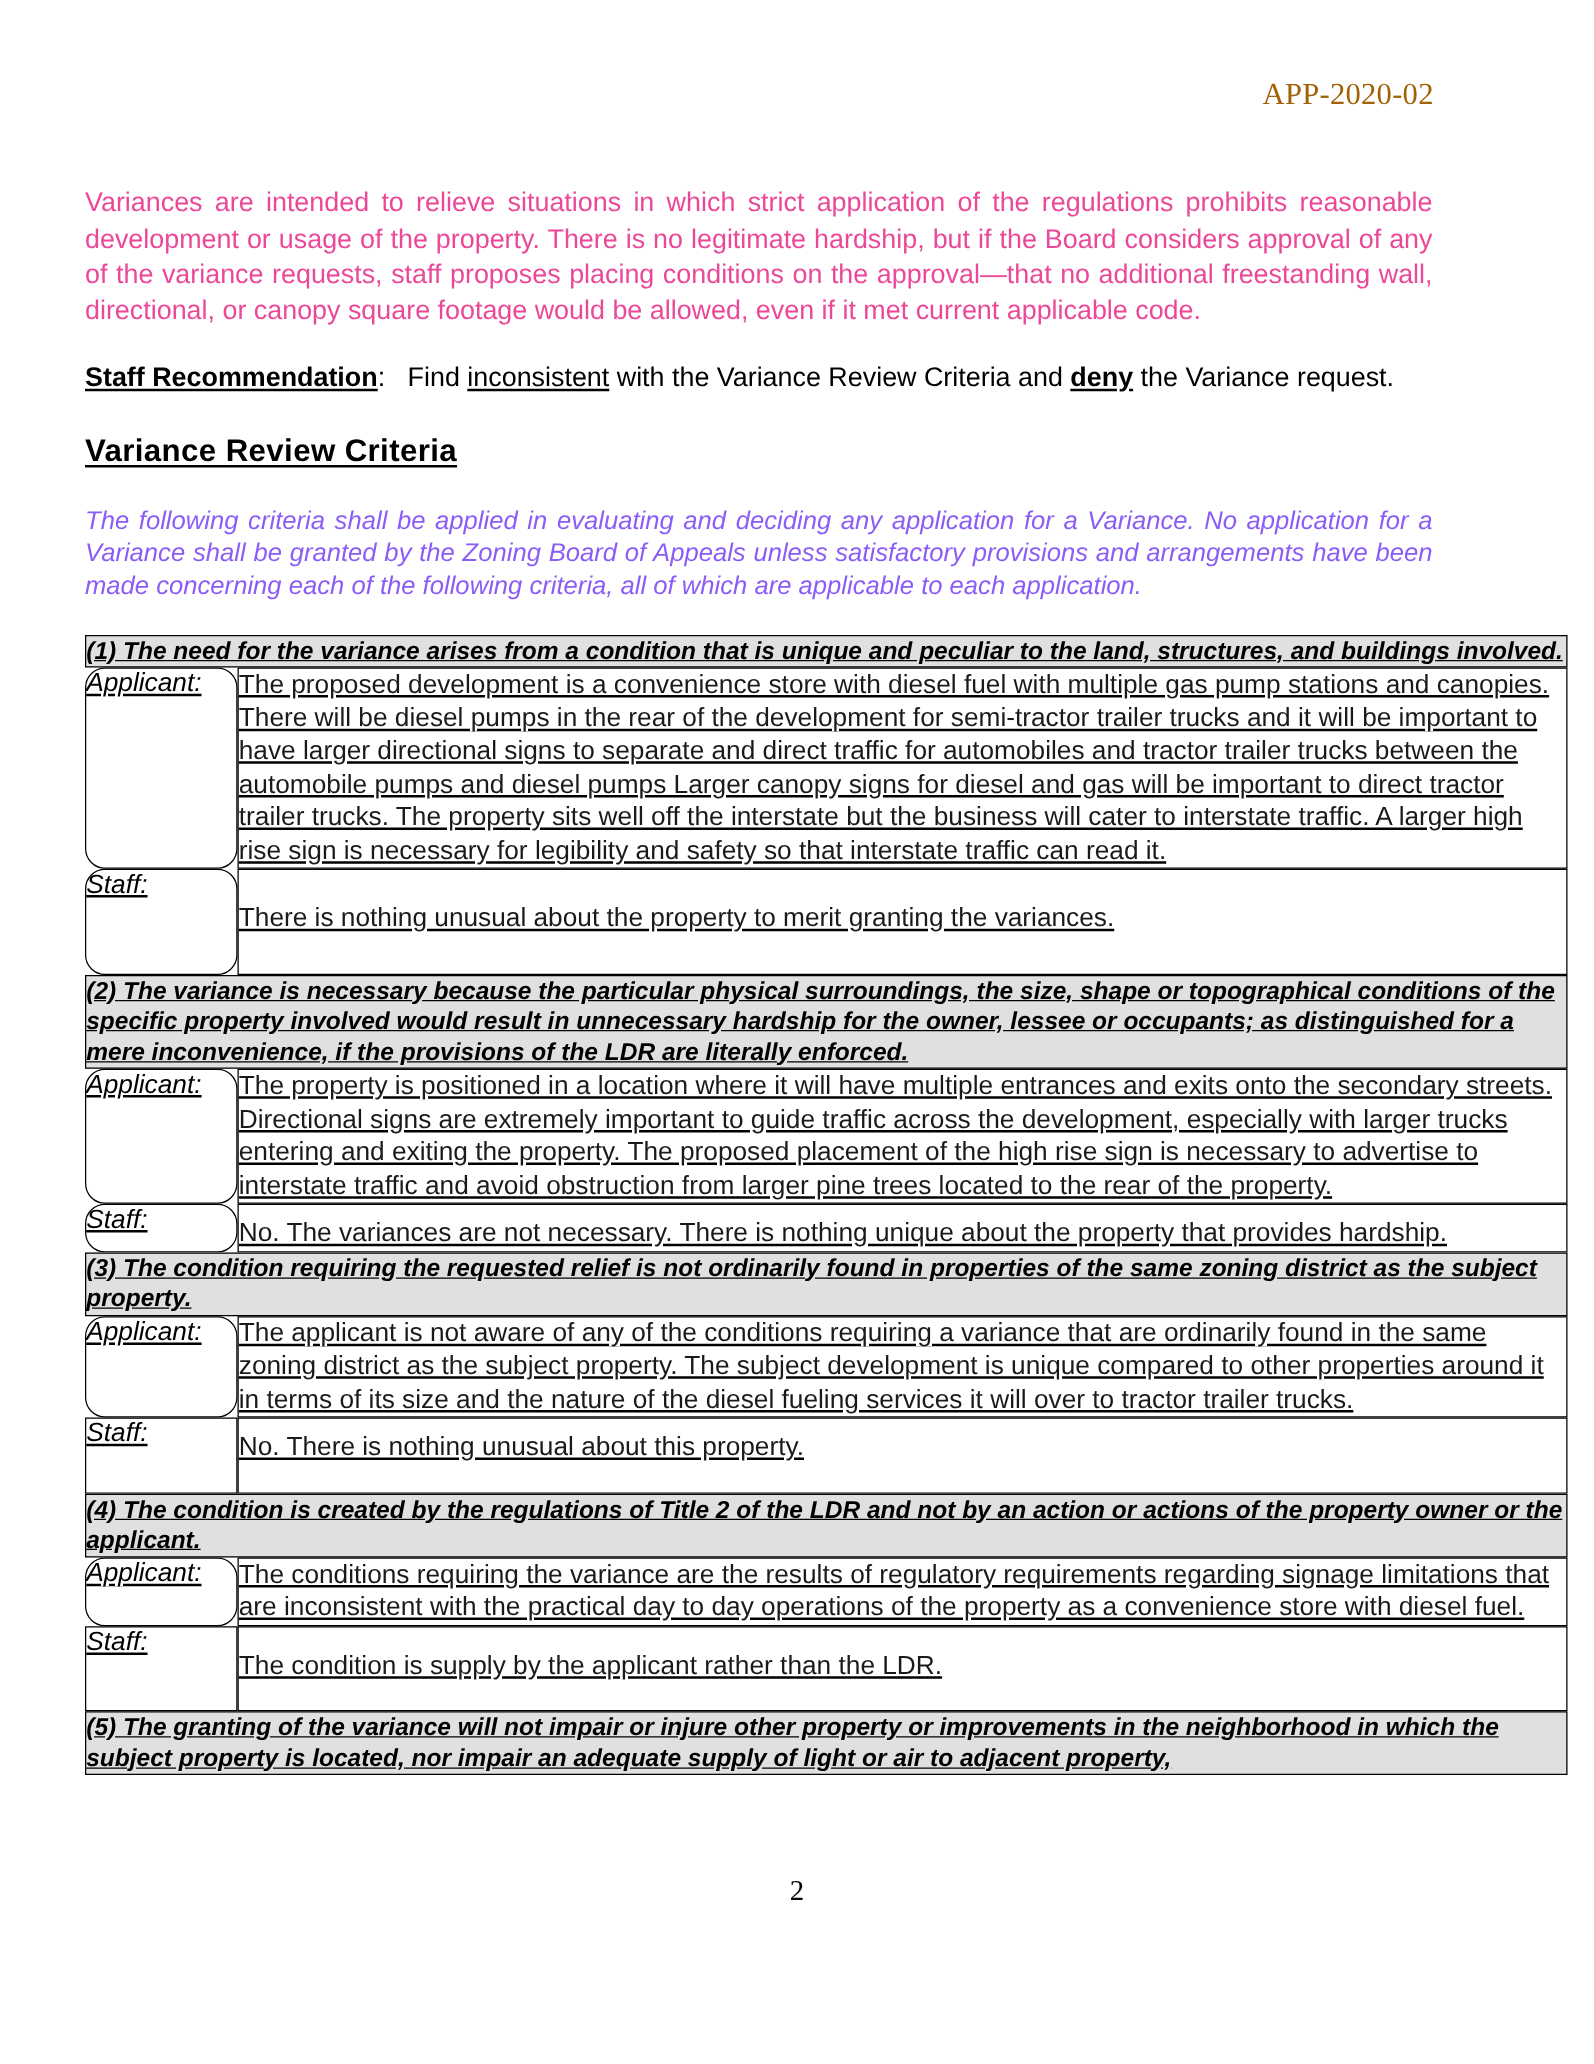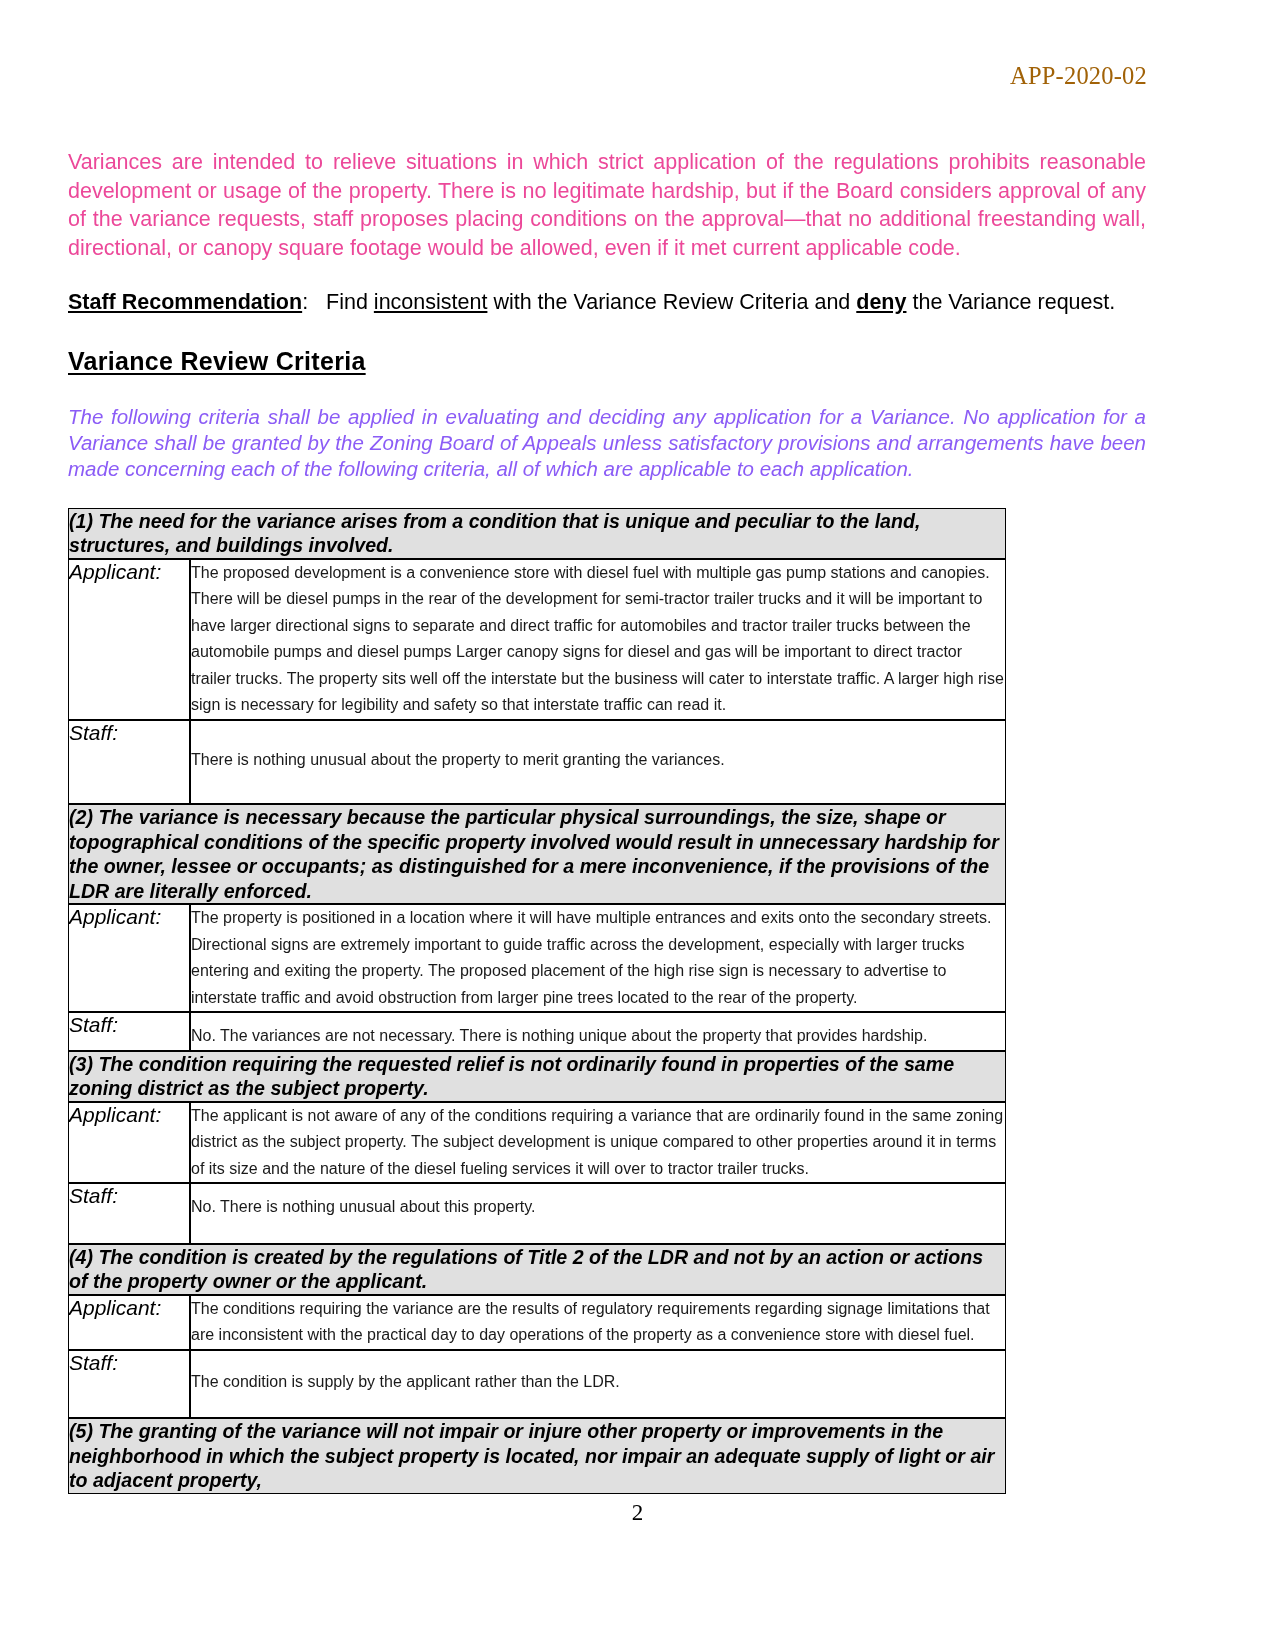--- a/index.html
+++ b/index.html
@@ -73,24 +73,25 @@
     margin-top: 28px;
     font-style: italic;
     font-size: 20.5px;
     line-height: 26px;
     text-align: justify;
     text-justify: inter-word;
     color: #8b5cf6;
   }
   table.criteria {
     margin-top: 26px;
-    width: 938px;
+    width: 1186px;
     border-collapse: separate;
     border-spacing: 0;
     table-layout: fixed;
+    text-decoration: underline;
   }
   table.criteria td {
     border: 1.6px solid #000;
     padding: 0;
     vertical-align: top;
   }
   .crit-head-cell {
     background: #e0e0e0;
     padding: 5px 10px 7px 10px;
   }
@@ -99,25 +100,25 @@
     font-weight: bold;
     font-size: 19.6px;
     line-height: 24.5px;
   }
   .label-cell {
     width: 122px;
     padding: 6px 0 6px 12px;
     font-style: italic;
     font-size: 21px;
   }
-  .label-mid { vertical-align: middle; }
+  .label-mid { vertical-align: middle; border-radius: 16px; }
   .label-bottom { vertical-align: bottom; padding-bottom: 12px; }
   .text-cell {
     padding: 6px 12px 8px 0;
-    font-size: 16px;
+    font-size: 21px;
     line-height: 26.5px;
     color: #1a1a1a;
   }
   .text-cell.pad-top-sm { padding-top: 10px; margin-top: 47px; }
   .text-cell.pad-top-md { padding-top: 18px; }
   .text-cell.pad-bot-md { padding-bottom: 22px; }
   .text-cell.tall { padding-top: 26px; padding-bottom: 30px; }
   .footer-num {
     position: absolute;
     left: 0;

